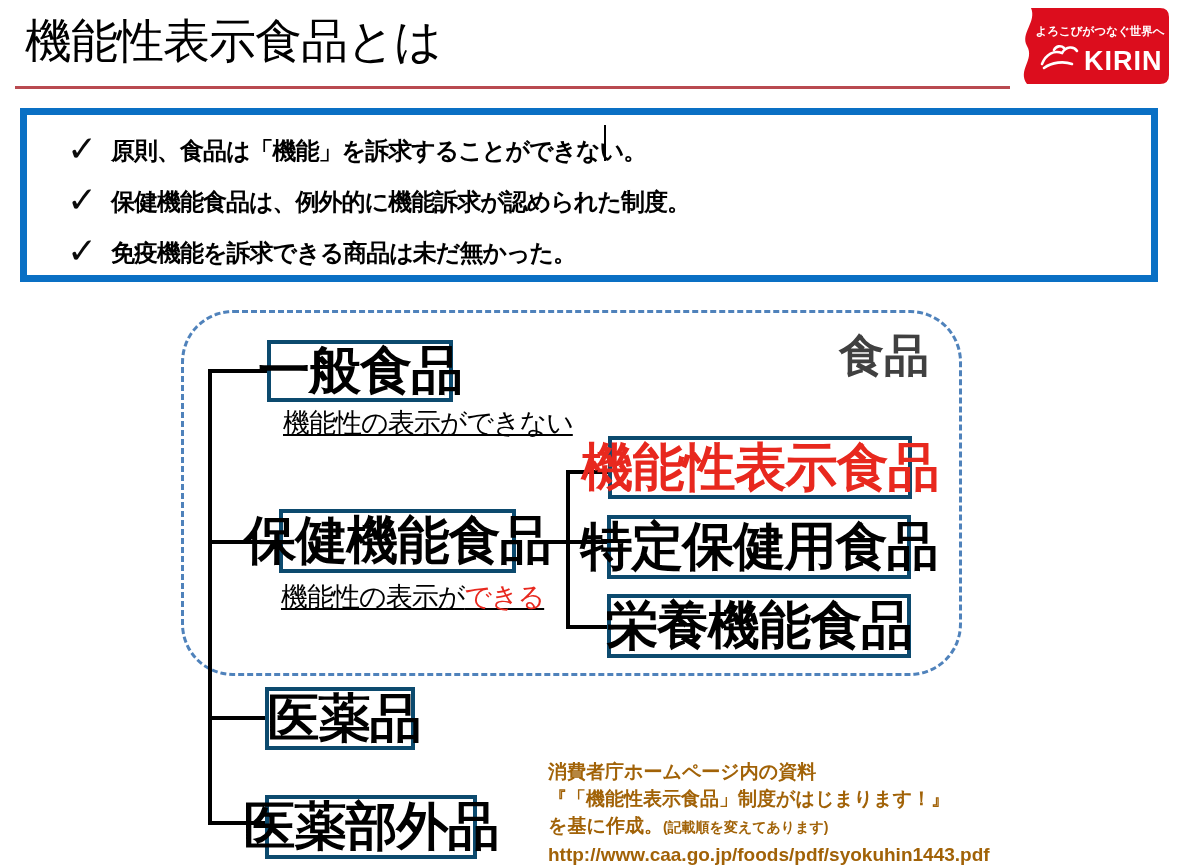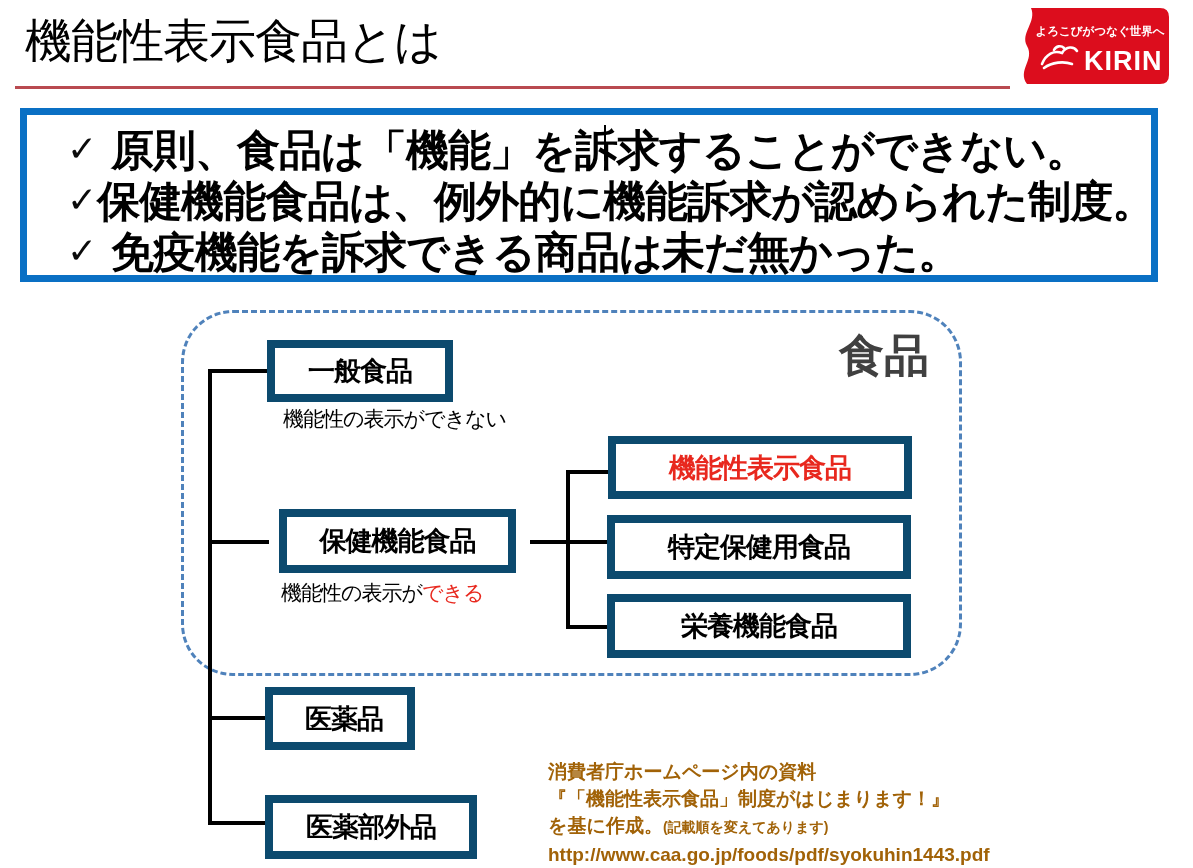--- a/index.html
+++ b/index.html
@@ -24,45 +24,45 @@
   .callout {
     position:absolute; left:20px; top:108px; width:1138px; height:174px;
     border:7px solid #0a70c4; background:#fff; padding:10px 0 0 40px;
   }
   .bullet-row { display:flex; align-items:center; height:51px; }
   .bullet-check {
     width:44px; font-size:36px; font-weight:bold; color:#0b0b0b;
     line-height:1; transform:translateY(-2px);
   }
   .bullet-text {
-    font-size:43px; font-weight:bold; color:#000; white-space:nowrap;
+    font-size:24px; font-weight:bold; color:#000; white-space:nowrap;
     letter-spacing:-1px;
   }
   .text-cursor {
     position:absolute; left:604px; top:125px; width:2px; height:36px; background:#000;
   }
   
   .dashed-group {
     position:absolute; left:181px; top:310px; width:781px; height:366px;
     border:3px dashed #4f82bb; border-radius:52px;
   }
   .group-label {
     position:absolute; left:839px; top:326px; font-size:45px; font-weight:bold;
     color:#404040; white-space:nowrap;
   }
   .tl { position:absolute; background:#000; }
   .node {
-    position:absolute; background:#fff; border:8px solid #0c4a6e;
+    position:absolute; background:#fff; border:4px solid #0c4a6e;
     display:flex; align-items:center; justify-content:center;
-    font-weight:bold; font-size:27px; white-space:nowrap; letter-spacing:-1px;
+    font-weight:bold; font-size:52px; white-space:nowrap; letter-spacing:-1px;
   }
   .node.red { color:#e8281e; }
   .caption {
-    position:absolute; font-size:21px; font-weight:500; color:#000;
-    white-space:nowrap; letter-spacing:-1px;
+    position:absolute; font-size:27px; font-weight:500; color:#000;
+    white-space:nowrap; letter-spacing:-1px;text-decoration:underline;
   }
   .caption .hl { color:#e8281e; }
   
   .source {
     position:absolute; left:548px; top:758px; font-size:19px; font-weight:600;
     line-height:27px; color:#a16207; white-space:nowrap;
   }
   .source .note { font-size:14px; font-weight:600; }
 </style>
 </head>

